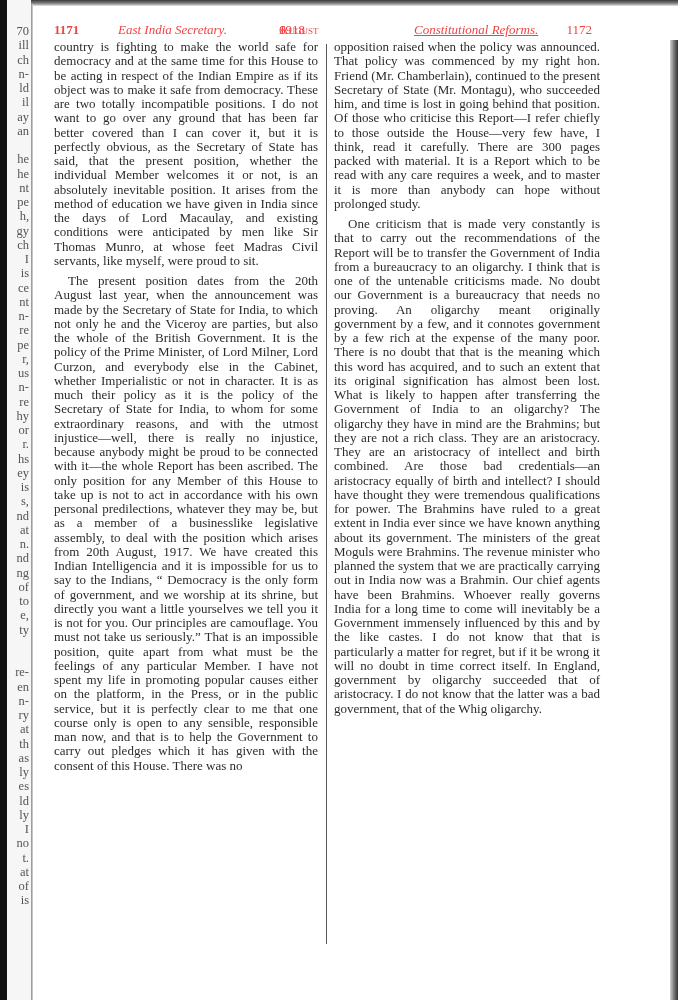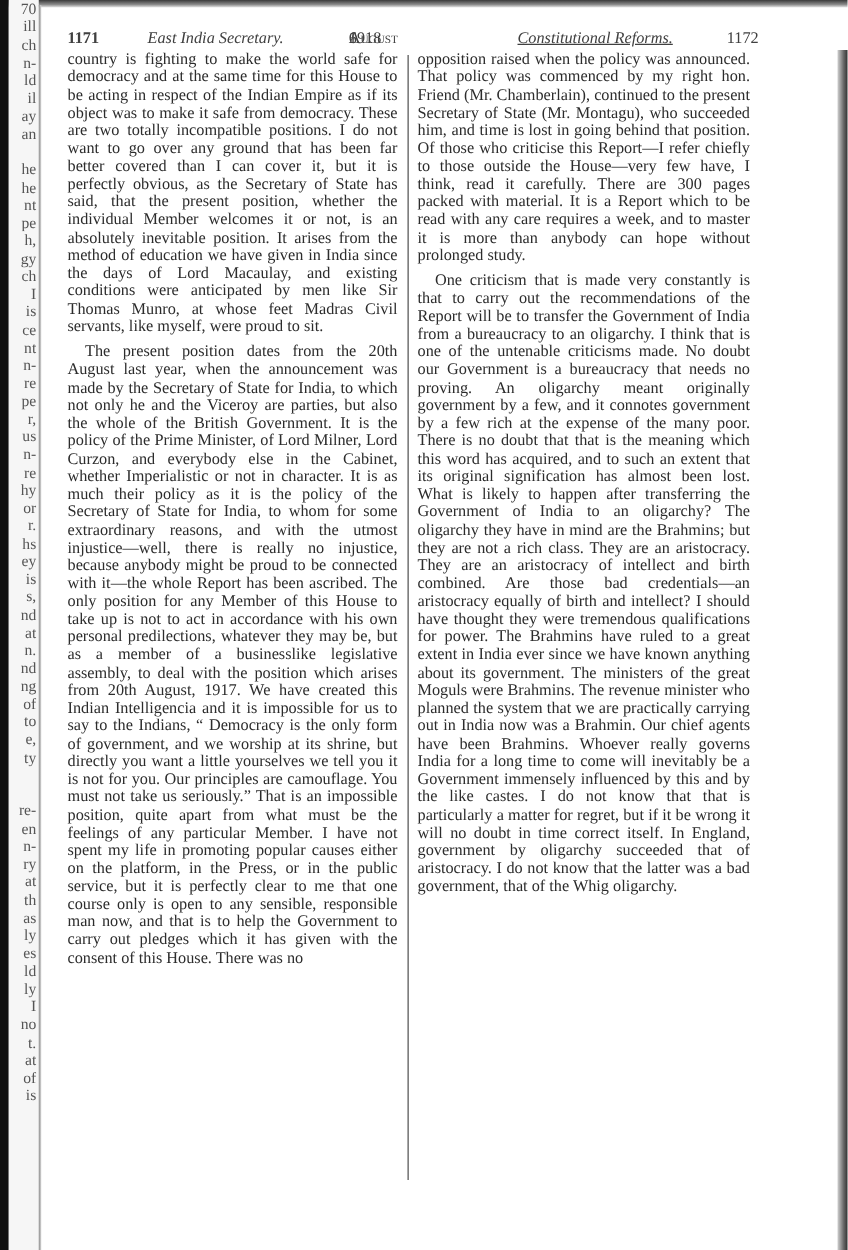--- a/index.html
+++ b/index.html
@@ -33,29 +33,29 @@
   .bleed div { height: 14.25px; white-space: nowrap; overflow: hidden; }
   .right-edge {
     position: absolute; right: 0; top: 40px; width: 8px; height: 960px;
     background: linear-gradient(90deg, #d0d0d0, #6a6a6a 60%, #333);
   }
   .page {
     position: absolute; left: 54px; top: 0; width: 560px; height: 1000px;
   }
   .header {
     position: absolute; top: 22px; left: 0; width: 556px; height: 18px;
-    font-family: "Liberation Serif", serif; font-size: 13px; color: #404040;
+    font-family: "Liberation Serif", serif; font-size: 13px; color: #ef4444;
   }
   .header span { position: absolute; top: 0; white-space: nowrap; }
   .h-left-num { left: 0; font-weight: bold; }
   .h-left-title { left: 64px; font-style: italic; }
   .h-date { left: 225px; }
   .h-date .sc { font-variant: small-caps; }
   .h-right-title { left: 360px; font-style: italic; text-decoration: underline; }
-  .h-right-num { right: 3px; }
+  .h-right-num { right: 18px; }
   .col {
     position: absolute; top: 40px;
     font-family: "Liberation Serif", serif; font-size: 13px; line-height: 14.25px;
     color: #2c2c2c;
   }
   .col-left { left: 0; width: 264px; }
   .col-right { left: 280px; width: 266px; }
   .col p { margin: 0; text-align: justify; }
   .col p.indent { text-indent: 14px; margin-top: 6px; }
   .divider {
@@ -63,21 +63,21 @@
     background: #555;
   }
 </style>
 </head>
 <body>
 
 <div class="top-shadow"></div>
 <div class="left-bind"></div>
 <div class="left-margin"></div>
 <div class="bleed" id="bleed">
-    <div style="">70</div>
+    <div style="margin-top: 24px;">70</div>
     <div>ill</div>
     <div>ch</div>
     <div>n-</div>
     <div>ld</div>
     <div>il</div>
     <div>ay</div>
     <div>an</div>
     <div></div>
     <div>he</div>
     <div>he</div>

